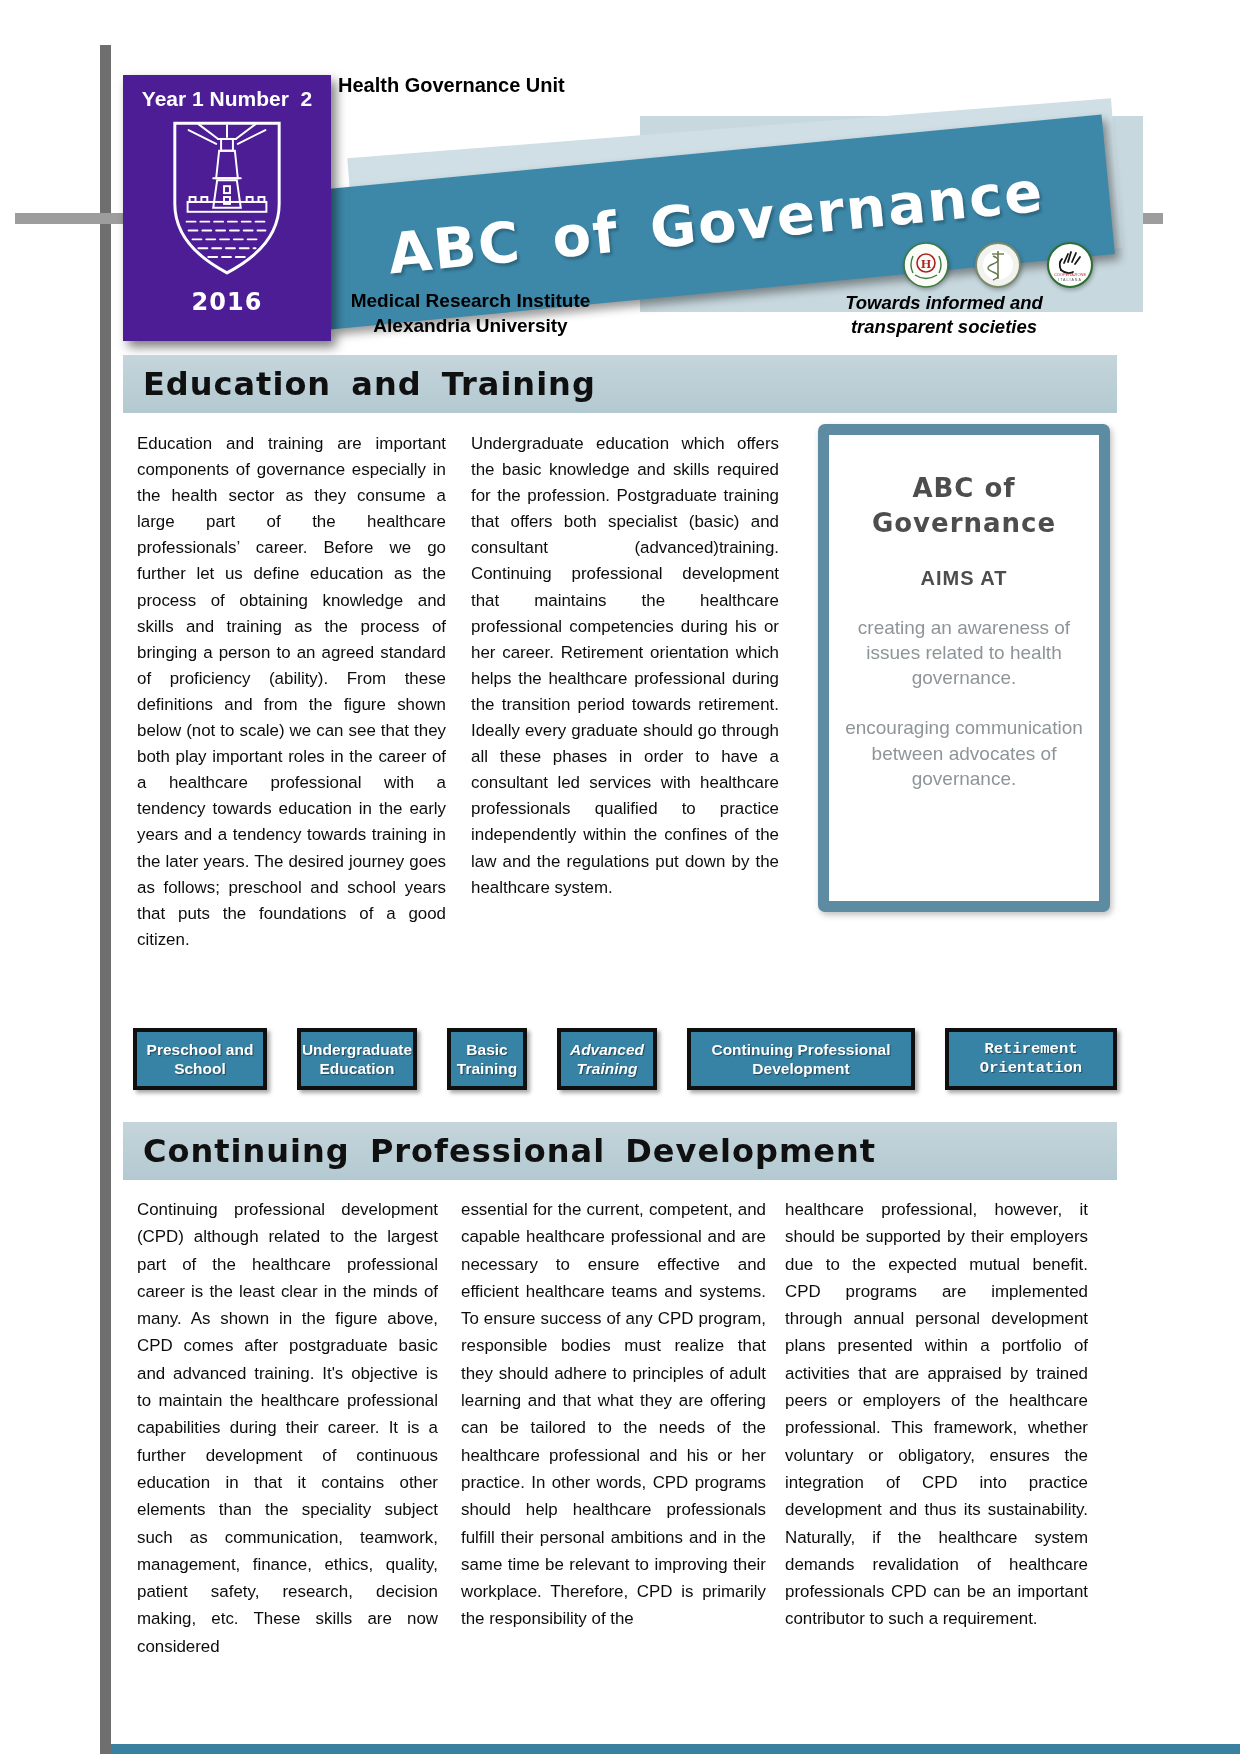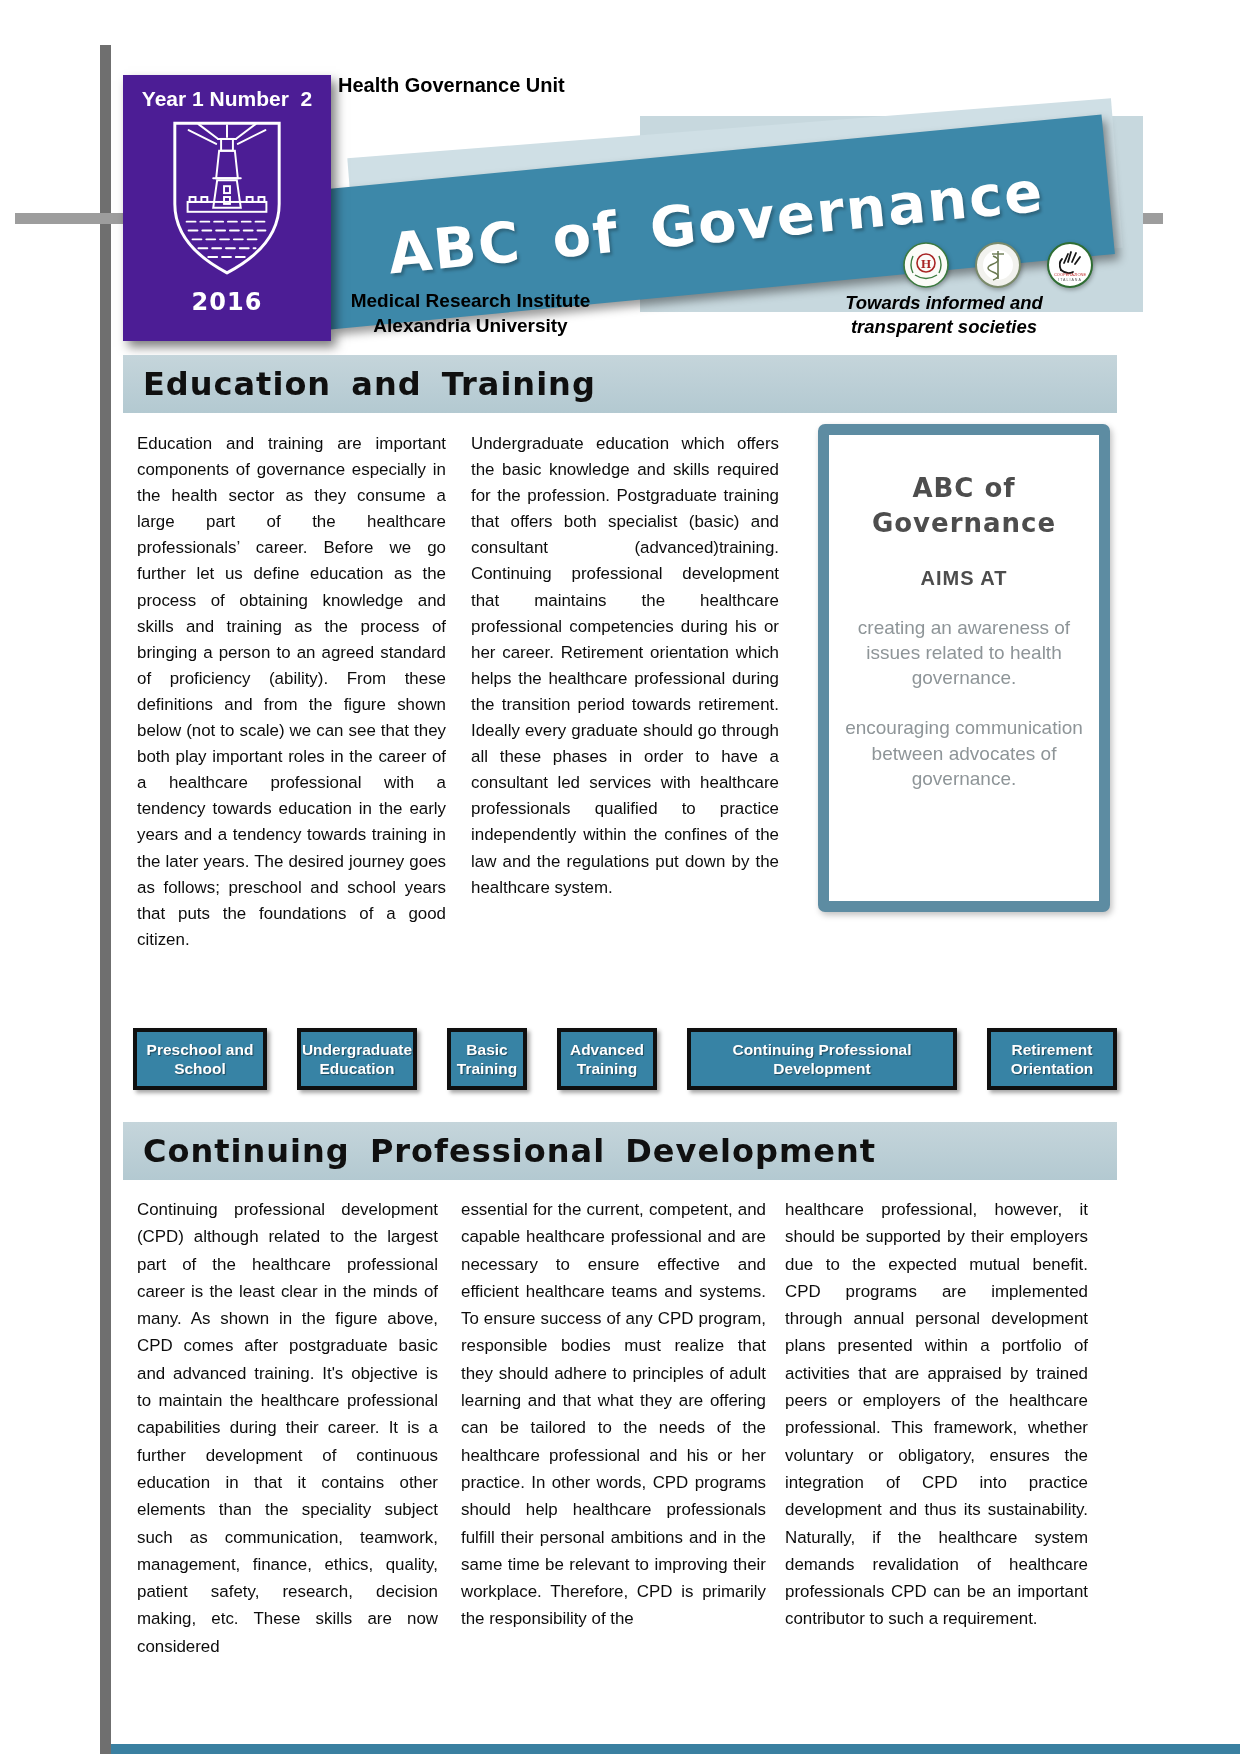--- a/index.html
+++ b/index.html
@@ -59,21 +59,21 @@
               font-family:"DejaVu Sans",sans-serif;font-weight:bold;font-size:26px;line-height:1.35;letter-spacing:1px;}
   .aims-sub{margin-top:26px;text-align:center;color:#4d4d4d;font-weight:bold;font-size:20px;letter-spacing:1px;}
   .aim{margin:25px 16px 0;text-align:center;color:#8e9598;font-size:19px;line-height:1.32;}
 
   
   .timeline{position:absolute;left:133px;top:1028px;width:984px;display:flex;gap:30px;}
   .tl-btn{background:#3783a5;border:4px solid #0f0f0f;color:#fff;font-weight:bold;font-size:15.5px;
           line-height:1.25;text-align:center;display:flex;align-items:center;justify-content:center;
           padding:4px 6px;height:62px;box-sizing:border-box;
           box-shadow:3px 3px 4px rgba(0,0,0,.35);text-shadow:1px 1px 1px rgba(0,0,0,.45);}
-  .w1{width:134px;}.w2{width:120px;}.w3{width:80px;}.w4{width:100px;}.w5{flex:1;}.w6{width:130px;}
+  .w1{width:134px;}.w2{width:120px;}.w3{width:80px;}.w4{width:100px;font-style:italic;}.w5{flex:1;}.w6{width:172px;font-family:Liberation Mono, monospace;}
 
   .bottom-bar{position:absolute;left:111px;top:1744px;width:1129px;height:10px;background:#3a80a1;}
 </style>
 </head>
 <body>
 
 <div class="page">
 
   <div class="v-rule"></div>
   <div class="h-rule"></div>

